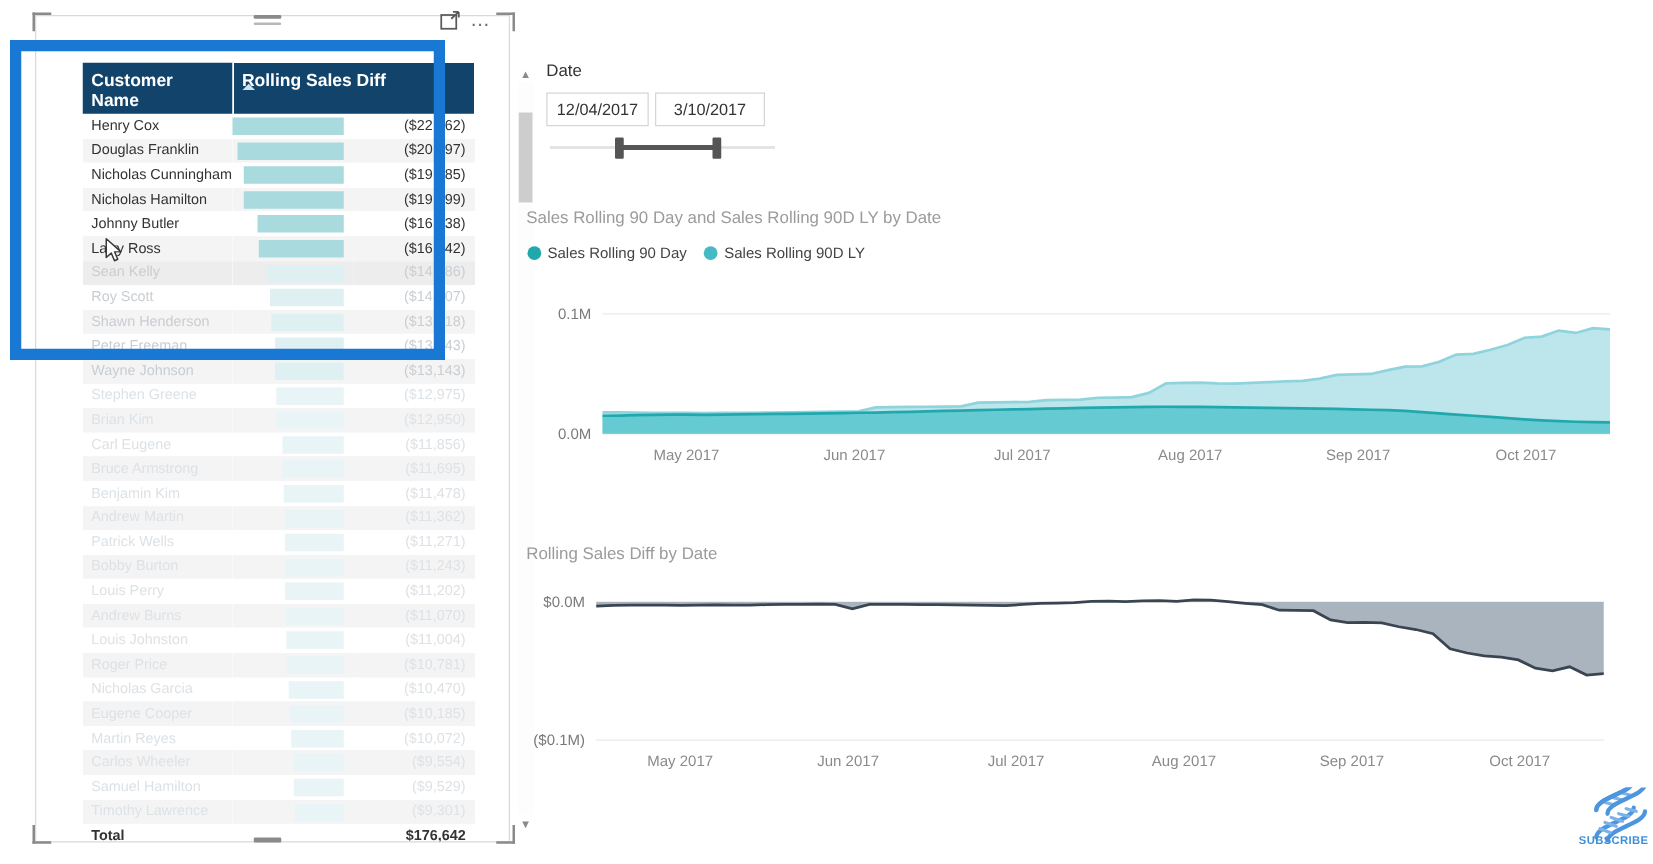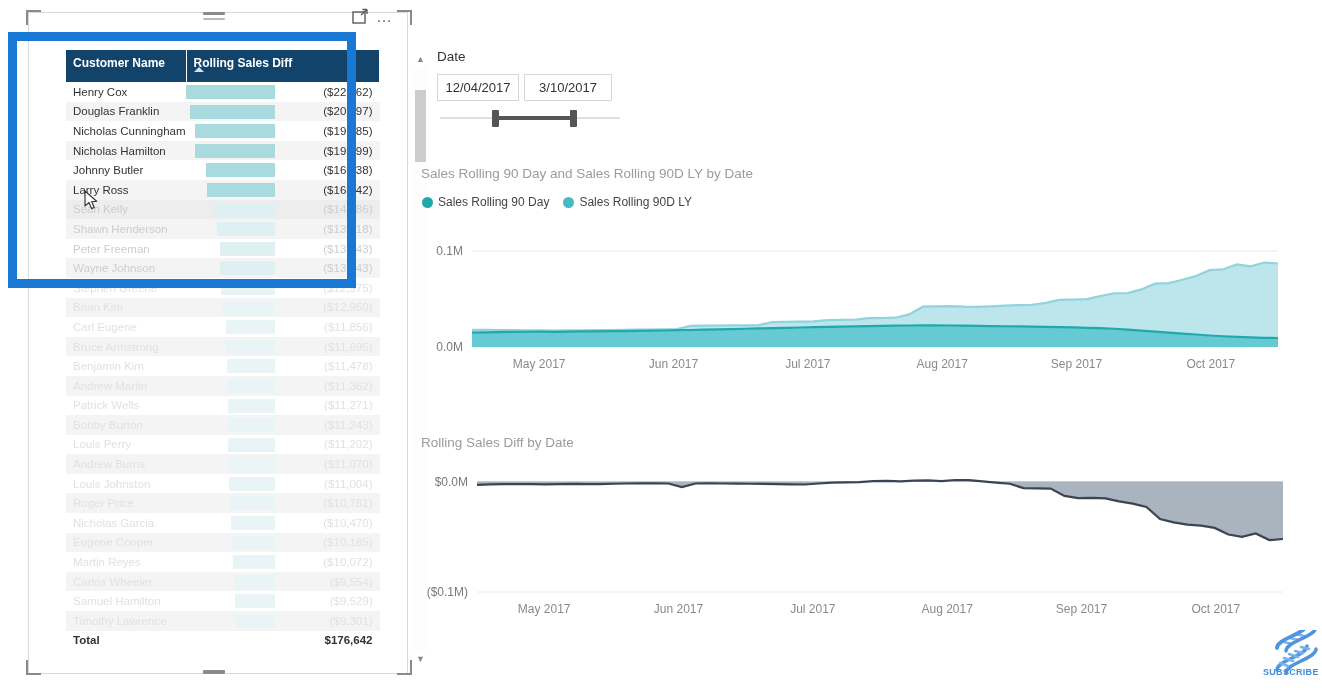--- a/index.html
+++ b/index.html
@@ -32,22 +32,22 @@
   .icon-focus{width:17px;height:17px;position:relative;}
   .icon-more{font-size:16px;color:#6b6b6b;letter-spacing:1.3px;line-height:10px;}
 
   
   .tbl-wrap{
     position:absolute;left:38px;top:38px;width:340px;height:624px;
     overflow:hidden;background:#fff;
   }
   table.pbi{border-collapse:collapse;width:314px;table-layout:fixed;}
   table.pbi th{
-    background:#12436b;color:#ffffff;font-size:12px;font-weight:bold;
-    text-align:left;padding:6px 7px 12px 7px;height:23px;vertical-align:top;
+    background:#12436b;color:#ffffff;font-size:14px;font-weight:bold;
+    text-align:left;padding:6px 7px 3px 7px;height:23px;vertical-align:top;
     border-right:1px solid #ffffff;box-sizing:border-box;
   }
   table.pbi th.c2{position:relative;}
   .sort-caret{
     position:absolute;left:7px;top:17px;width:0;height:0;
     border-left:5px solid transparent;border-right:5px solid transparent;
     border-bottom:5px solid #cfe3ef;
   }
   table.pbi td{
     font-size:11.5px;color:#333333;padding:0 7px;height:19.6px;
@@ -105,21 +105,21 @@
 
   .chart-title{position:absolute;font-size:13.5px;color:#9b9b9b;}
   #chart1-title{left:421px;top:166px;}
   #chart2-title{left:421px;top:435px;}
 
   .legend{position:absolute;left:422px;top:195px;display:flex;gap:14px;align-items:center;}
   .legend-item{display:flex;align-items:center;gap:5px;font-size:12px;color:#444;text-align:right;}
   .lg-dot{width:11px;height:11px;border-radius:50%;display:inline-block;}
 
   .chart-box{position:absolute;}
-  #chart1{left:416px;top:245px;width:880px;height:130px;}
+  #chart1{left:426px;top:245px;width:880px;height:130px;}
   #chart2{left:421px;top:470px;width:880px;height:150px;}
 
   
   .watermark{position:absolute;left:1264px;top:630px;width:56px;height:56px;}
   .wm-text{
     position:absolute;left:1263px;top:667px;font-size:9px;font-weight:bold;
     color:#3f8fd8;letter-spacing:0.3px;font-family:"Liberation Sans",sans-serif;
   }
 </style>
 </head>
@@ -179,20 +179,27 @@
               <div class="bar-fill" style="width: 68.264px;"></div>
             </td>
             <td class="val">($16,442)</td>
           </tr>
           <tr class="faded hover">
             <td class="name-col">Sean Kelly</td>
             <td class="bar">
               <div class="bar-fill" style="width: 60.536px;"></div>
             </td>
             <td class="val">($14,586)</td>
+          </tr>
+          <tr class="faded">
+            <td class="name-col">Roy Scott</td>
+            <td class="bar">
+              <div class="bar-fill" style="width: 58.512px;"></div>
+            </td>
+            <td class="val">($14,107)</td>
           </tr>
           <tr class="alt faded">
             <td class="name-col">Shawn Henderson</td>
             <td class="bar">
               <div class="bar-fill" style="width: 57.316px;"></div>
             </td>
             <td class="val">($13,818)</td>
           </tr>
           <tr class="faded">
             <td class="name-col">Peter Freeman</td>

